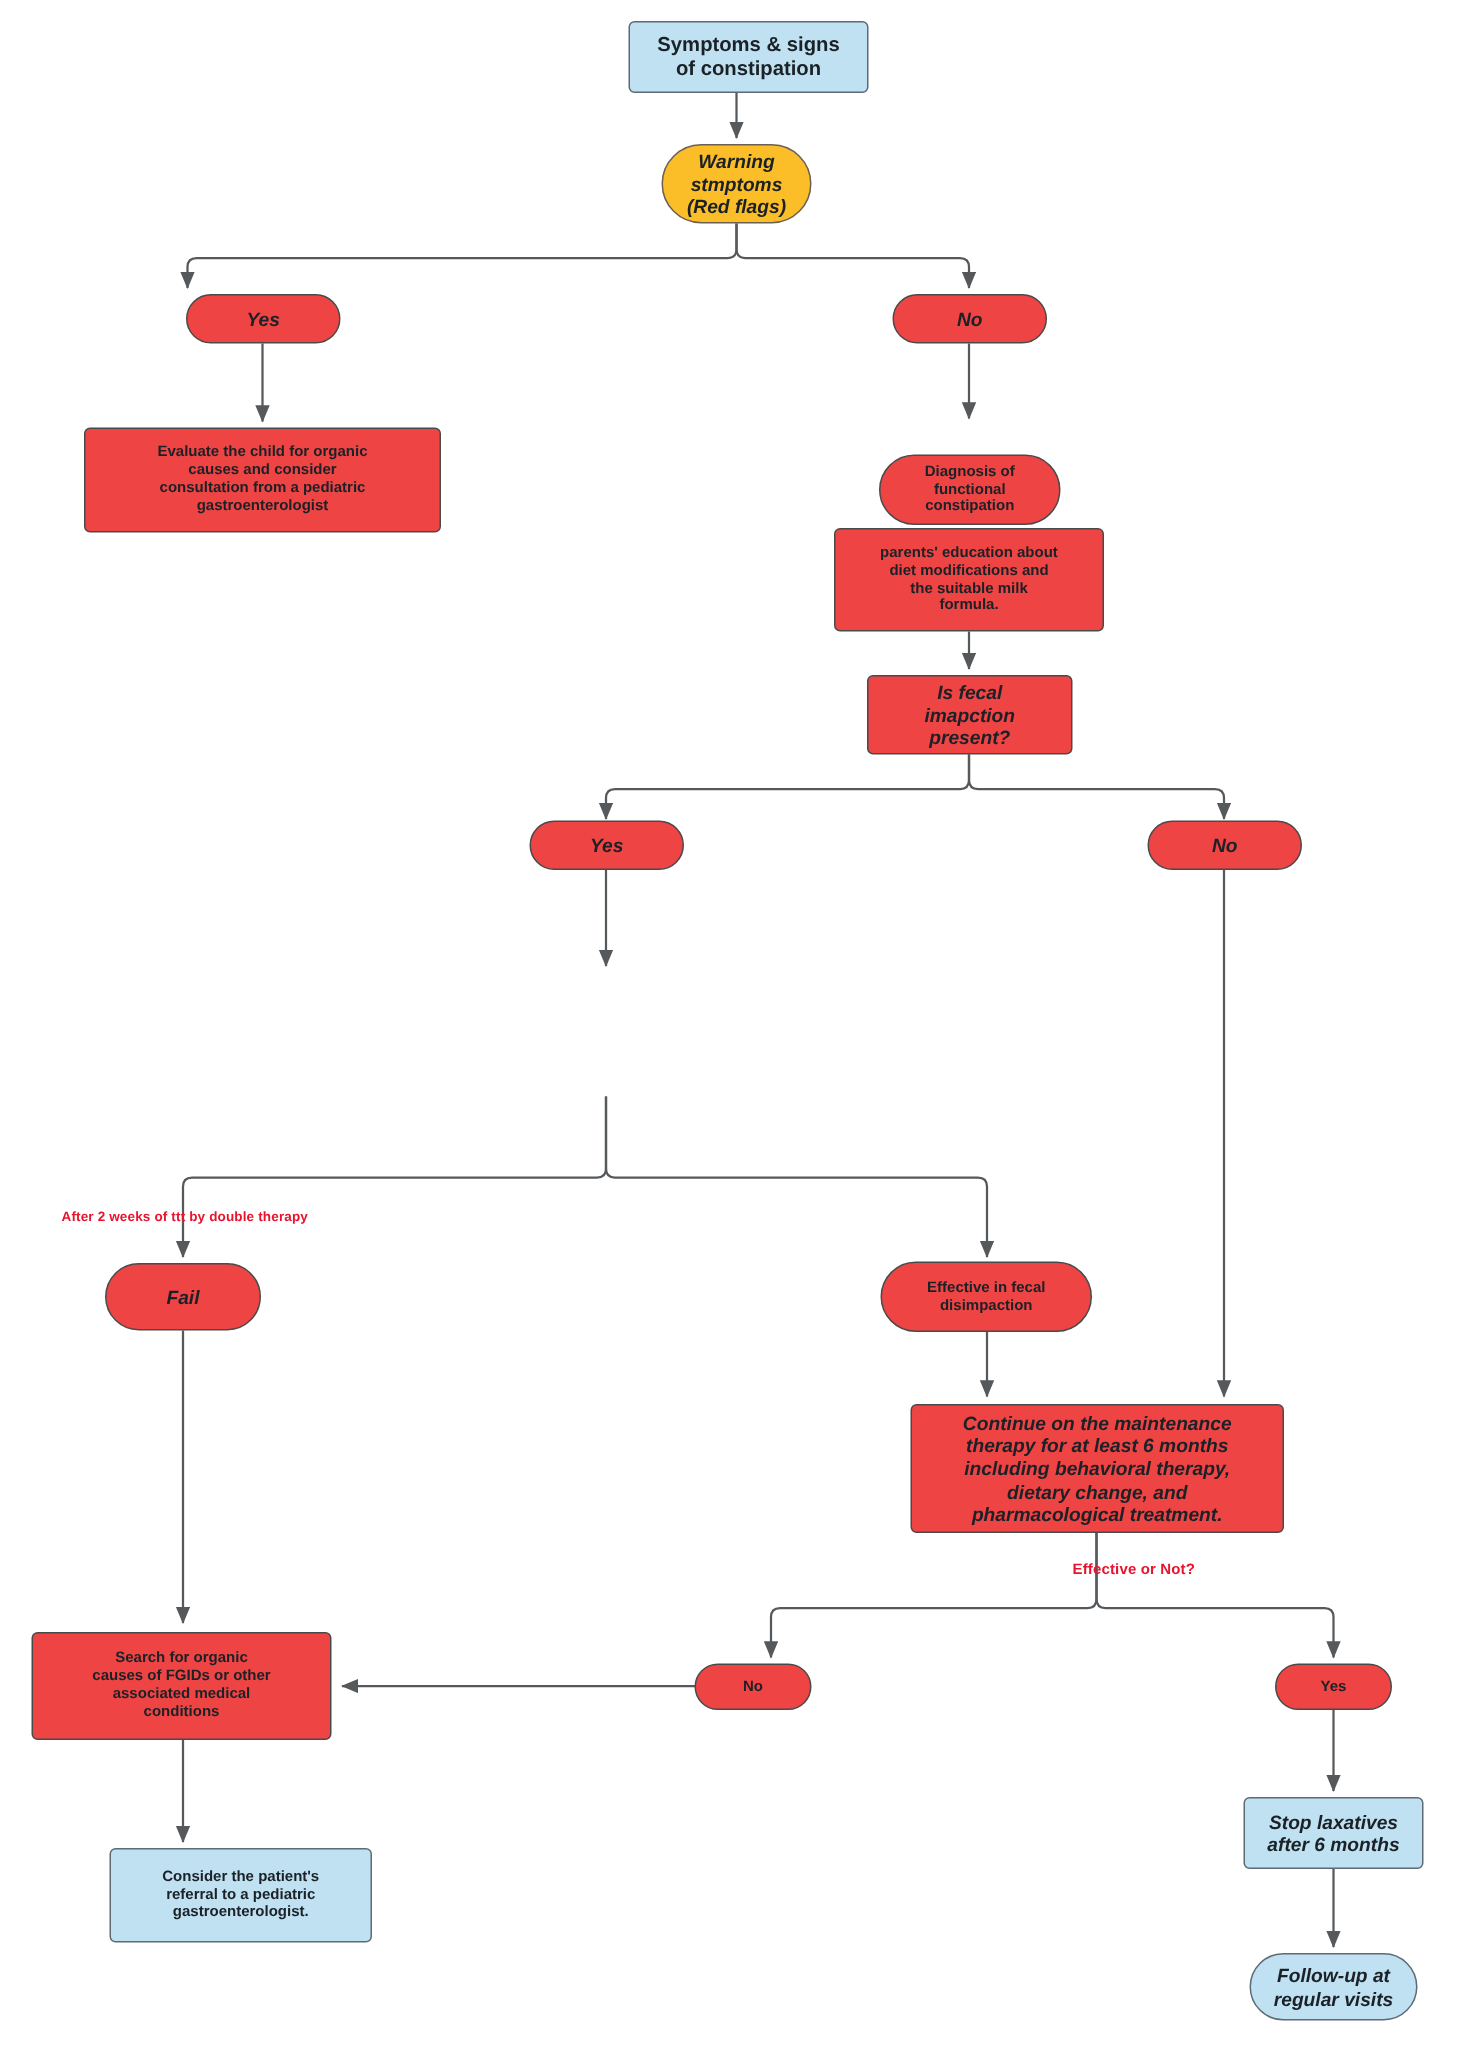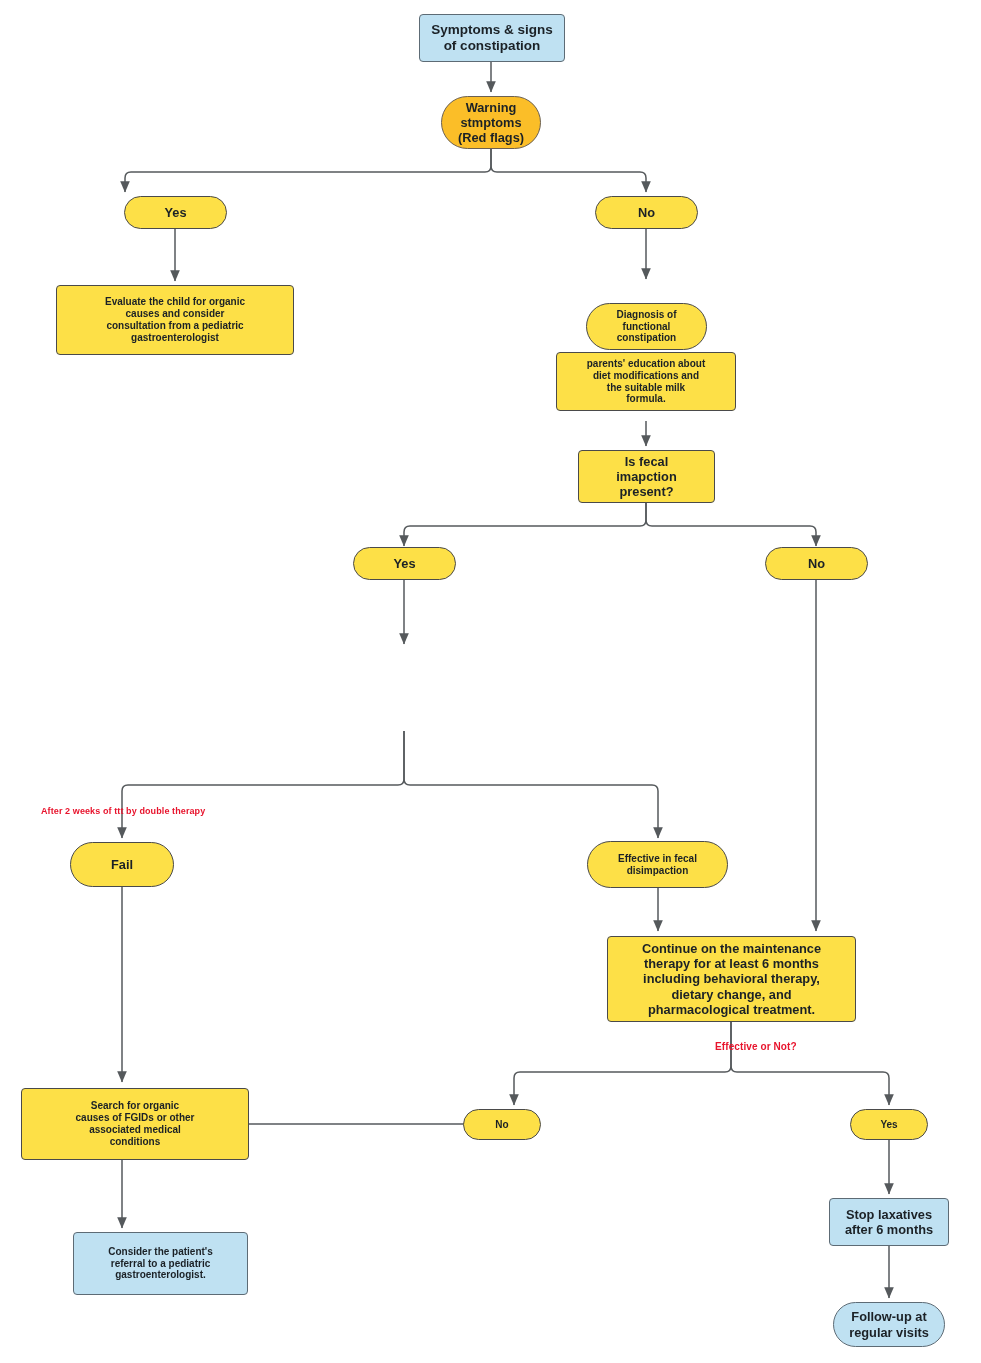--- a/index.html
+++ b/index.html
@@ -30,21 +30,21 @@
     position: absolute;
     box-sizing: border-box;
     display: flex;
     align-items: center;
     justify-content: center;
     text-align: center;
     color: #1b2126;
     font-weight: bold;
     line-height: 1.18;
     border: 1.6px solid #4a4a4a;
-    background: #fde047;
+    background: #ef4444;
     padding: 2px 5px;
     z-index: 2;
   }
   .node.process {
     border-radius: 4px;
   }
   .node.terminal {
     border-radius: 999px;
   }
   .node.blue {
@@ -62,21 +62,21 @@
   .edge-label {
     position: absolute;
     color: #e8142d;
     font-weight: bold;
     font-size: 9px;
     white-space: nowrap;
     z-index: 3;
     letter-spacing: 0.1px;
   }
   .f14 { font-size: 13.5px; }
-  .f13 { font-size: 12.8px; }
+  .f13 { font-size: 12.8px; font-style: italic; }
   .f12 { font-size: 10px; }
 </style>
 </head>
 <body>
 
 <div id="chart-root">
 
   <svg id="edge-layer" viewBox="0 0 981 1363" xmlns="http://www.w3.org/2000/svg">
     <defs>
       <marker id="arrow" markerWidth="9" markerHeight="9" refX="7.2" refY="3.2" orient="auto" markerUnits="strokeWidth">
@@ -118,21 +118,21 @@
       <path d="M465,1124 L228,1124"></path>
 
       <path d="M122,1160 L122,1228"></path>
 
       <path d="M889,1140 L889,1194"></path>
 
       <path d="M889,1246 L889,1298"></path>
     </g>
   </svg>
 
-  <div class="node process blue f14" style="left:419px; top:14px; width:146px; height:48px;">
+  <div class="node process blue f14" style="left:419px; top:14px; width:160px; height:48px;">
     <span class="txt">Symptoms &amp; signs
 of constipation</span>
   </div>
 
   <div class="node terminal orange f13" style="left:441px; top:96px; width:100px; height:53px;">
     <span class="txt">Warning
 stmptoms
 (Red flags)</span>
   </div>
 
@@ -150,21 +150,21 @@
 consultation from a pediatric
 gastroenterologist</span>
   </div>
 
   <div class="node terminal f12" style="left:586px; top:283px; width:121px; height:47px;margin-top:20px;">
     <span class="txt">Diagnosis of
 functional
 constipation</span>
   </div>
 
-  <div class="node process f12" style="left:556px; top:352px; width:180px; height:59px;text-align:center;">
+  <div class="node process f12" style="left:556px; top:352px; width:180px; height:69px;text-align:center;">
     <span class="txt">parents' education about
 diet modifications and
 the suitable milk
 formula.</span>
   </div>
 
   <div class="node process f13" style="left:578px; top:450px; width:137px; height:53px;">
     <span class="txt">Is fecal
 imapction
 present?</span>
@@ -197,21 +197,21 @@
   </div>
 
   <div class="node terminal f12" style="left:463px; top:1109px; width:78px; height:31px;">
     <span class="txt">No</span>
   </div>
 
   <div class="node terminal f12" style="left:850px; top:1109px; width:78px; height:31px;">
     <span class="txt">Yes</span>
   </div>
 
-  <div class="node process f12" style="left:21px; top:1088px; width:228px; height:72px;">
+  <div class="node process f12" style="left:21px; top:1088px; width:200px; height:72px;">
     <span class="txt">Search for organic
 causes of FGIDs or other
 associated medical
 conditions</span>
   </div>
 
   <div class="node process blue f12" style="left:33px; top:1232px; width:175px; height:63px;margin-left:40px;">
     <span class="txt">Consider the patient's
 referral to a pediatric
 gastroenterologist.</span>

